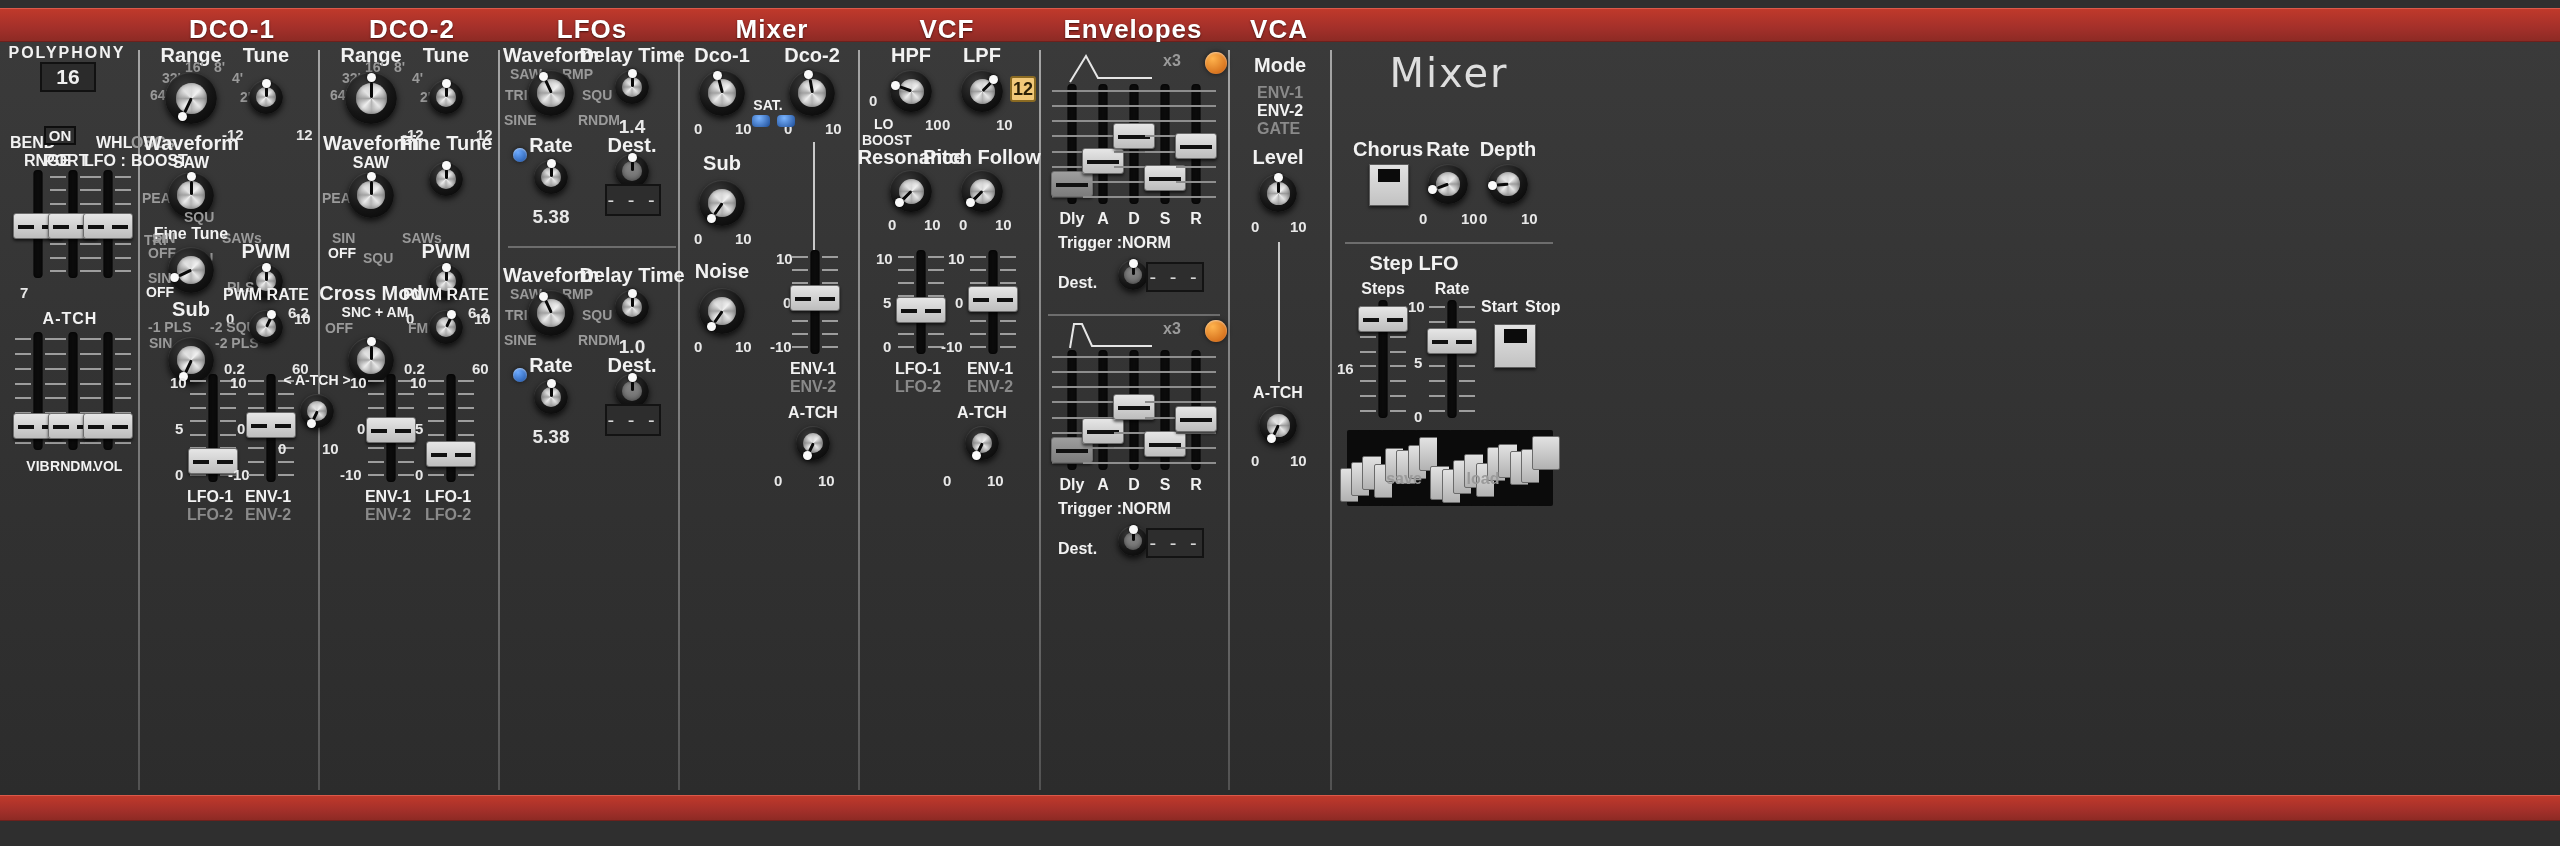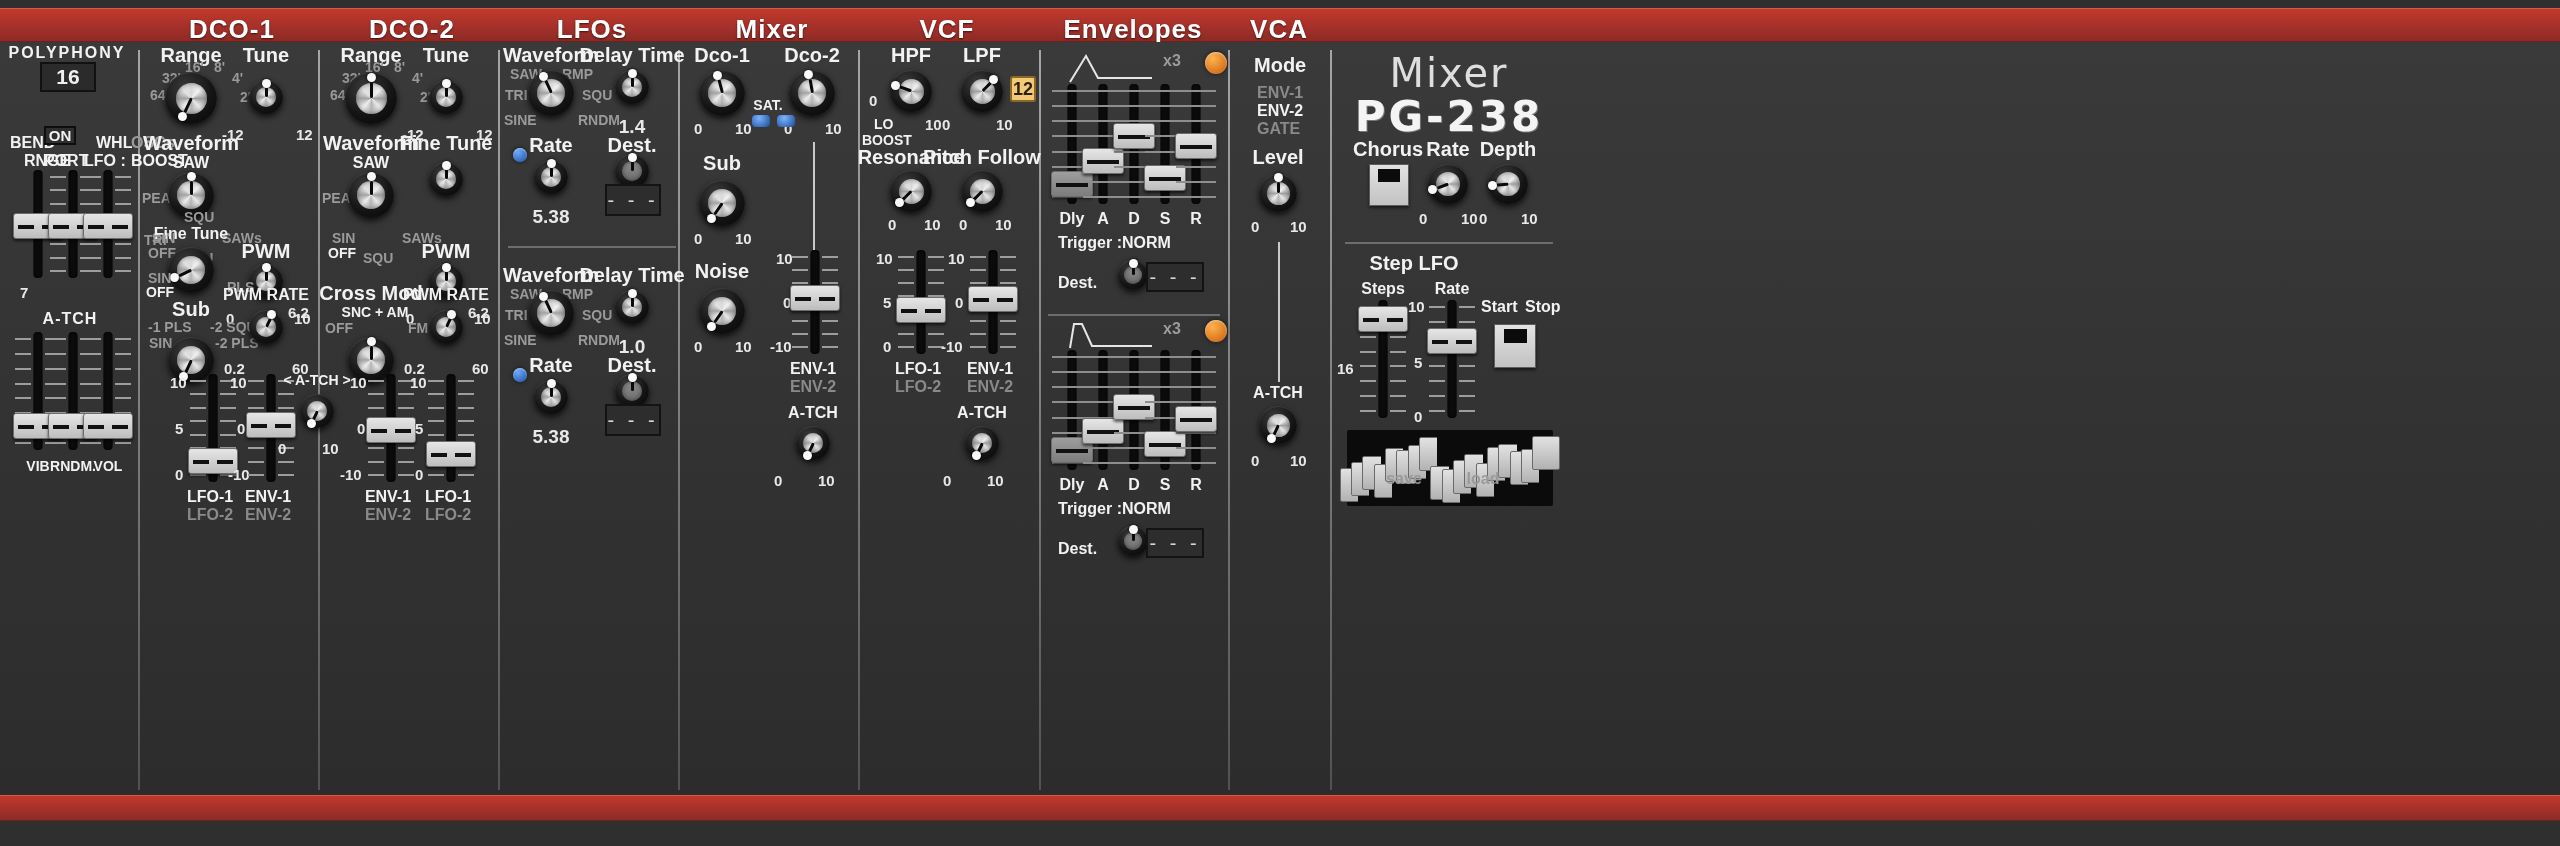--- a/index.html
+++ b/index.html
@@ -957,21 +957,20 @@
     <div class="lbl sm ctr" style="left:1278px; top:342px">A-TCH</div>
     <div class="knob K38 A205" style="left: 1259px; top: 364px; width: 38px; height: 38px;">
         <div class="face" style="left: 7.5px; top: 7.5px; width: 23px; height: 23px;"></div>
         <div class="ptr" style="width: 3px; height: 11px; left: 17.5px; top: 8px; transform: rotate(205deg);"></div>
         <div class="dot" style="left: 8.0762px; top: 28.2759px;"></div>
       </div>
     <div class="num" style="left:1251px; top:410px">0</div>
     <div class="num" style="left:1290px; top:410px">10</div>
 
     <div class="brand1 ctr" style="left:1449px; top:8px">Mixer</div>
-    <div class="brand2 ctr" style="left:1449px; top:50px">PG-238</div>
 
     <div class="lbl ctr" style="left:1388px; top:96px">Chorus</div>
     <div class="sqbtn" style="left:1369px; top:122px; width:40px; height:42px">
       <div class="win" style="left:8px; top:4px; width:22px; height:13px"></div>
     </div>
 
     <div class="lbl ctr" style="left:1448px; top:96px">Rate</div>
     <div class="knob K40 A-110" style="left: 1428px; top: 122px; width: 40px; height: 40px;">
         <div class="face" style="left: 8px; top: 8px; width: 24px; height: 24px;"></div>
         <div class="ptr" style="width: 3px; height: 12px; left: 18.5px; top: 8px; transform: rotate(-110deg);"></div>

